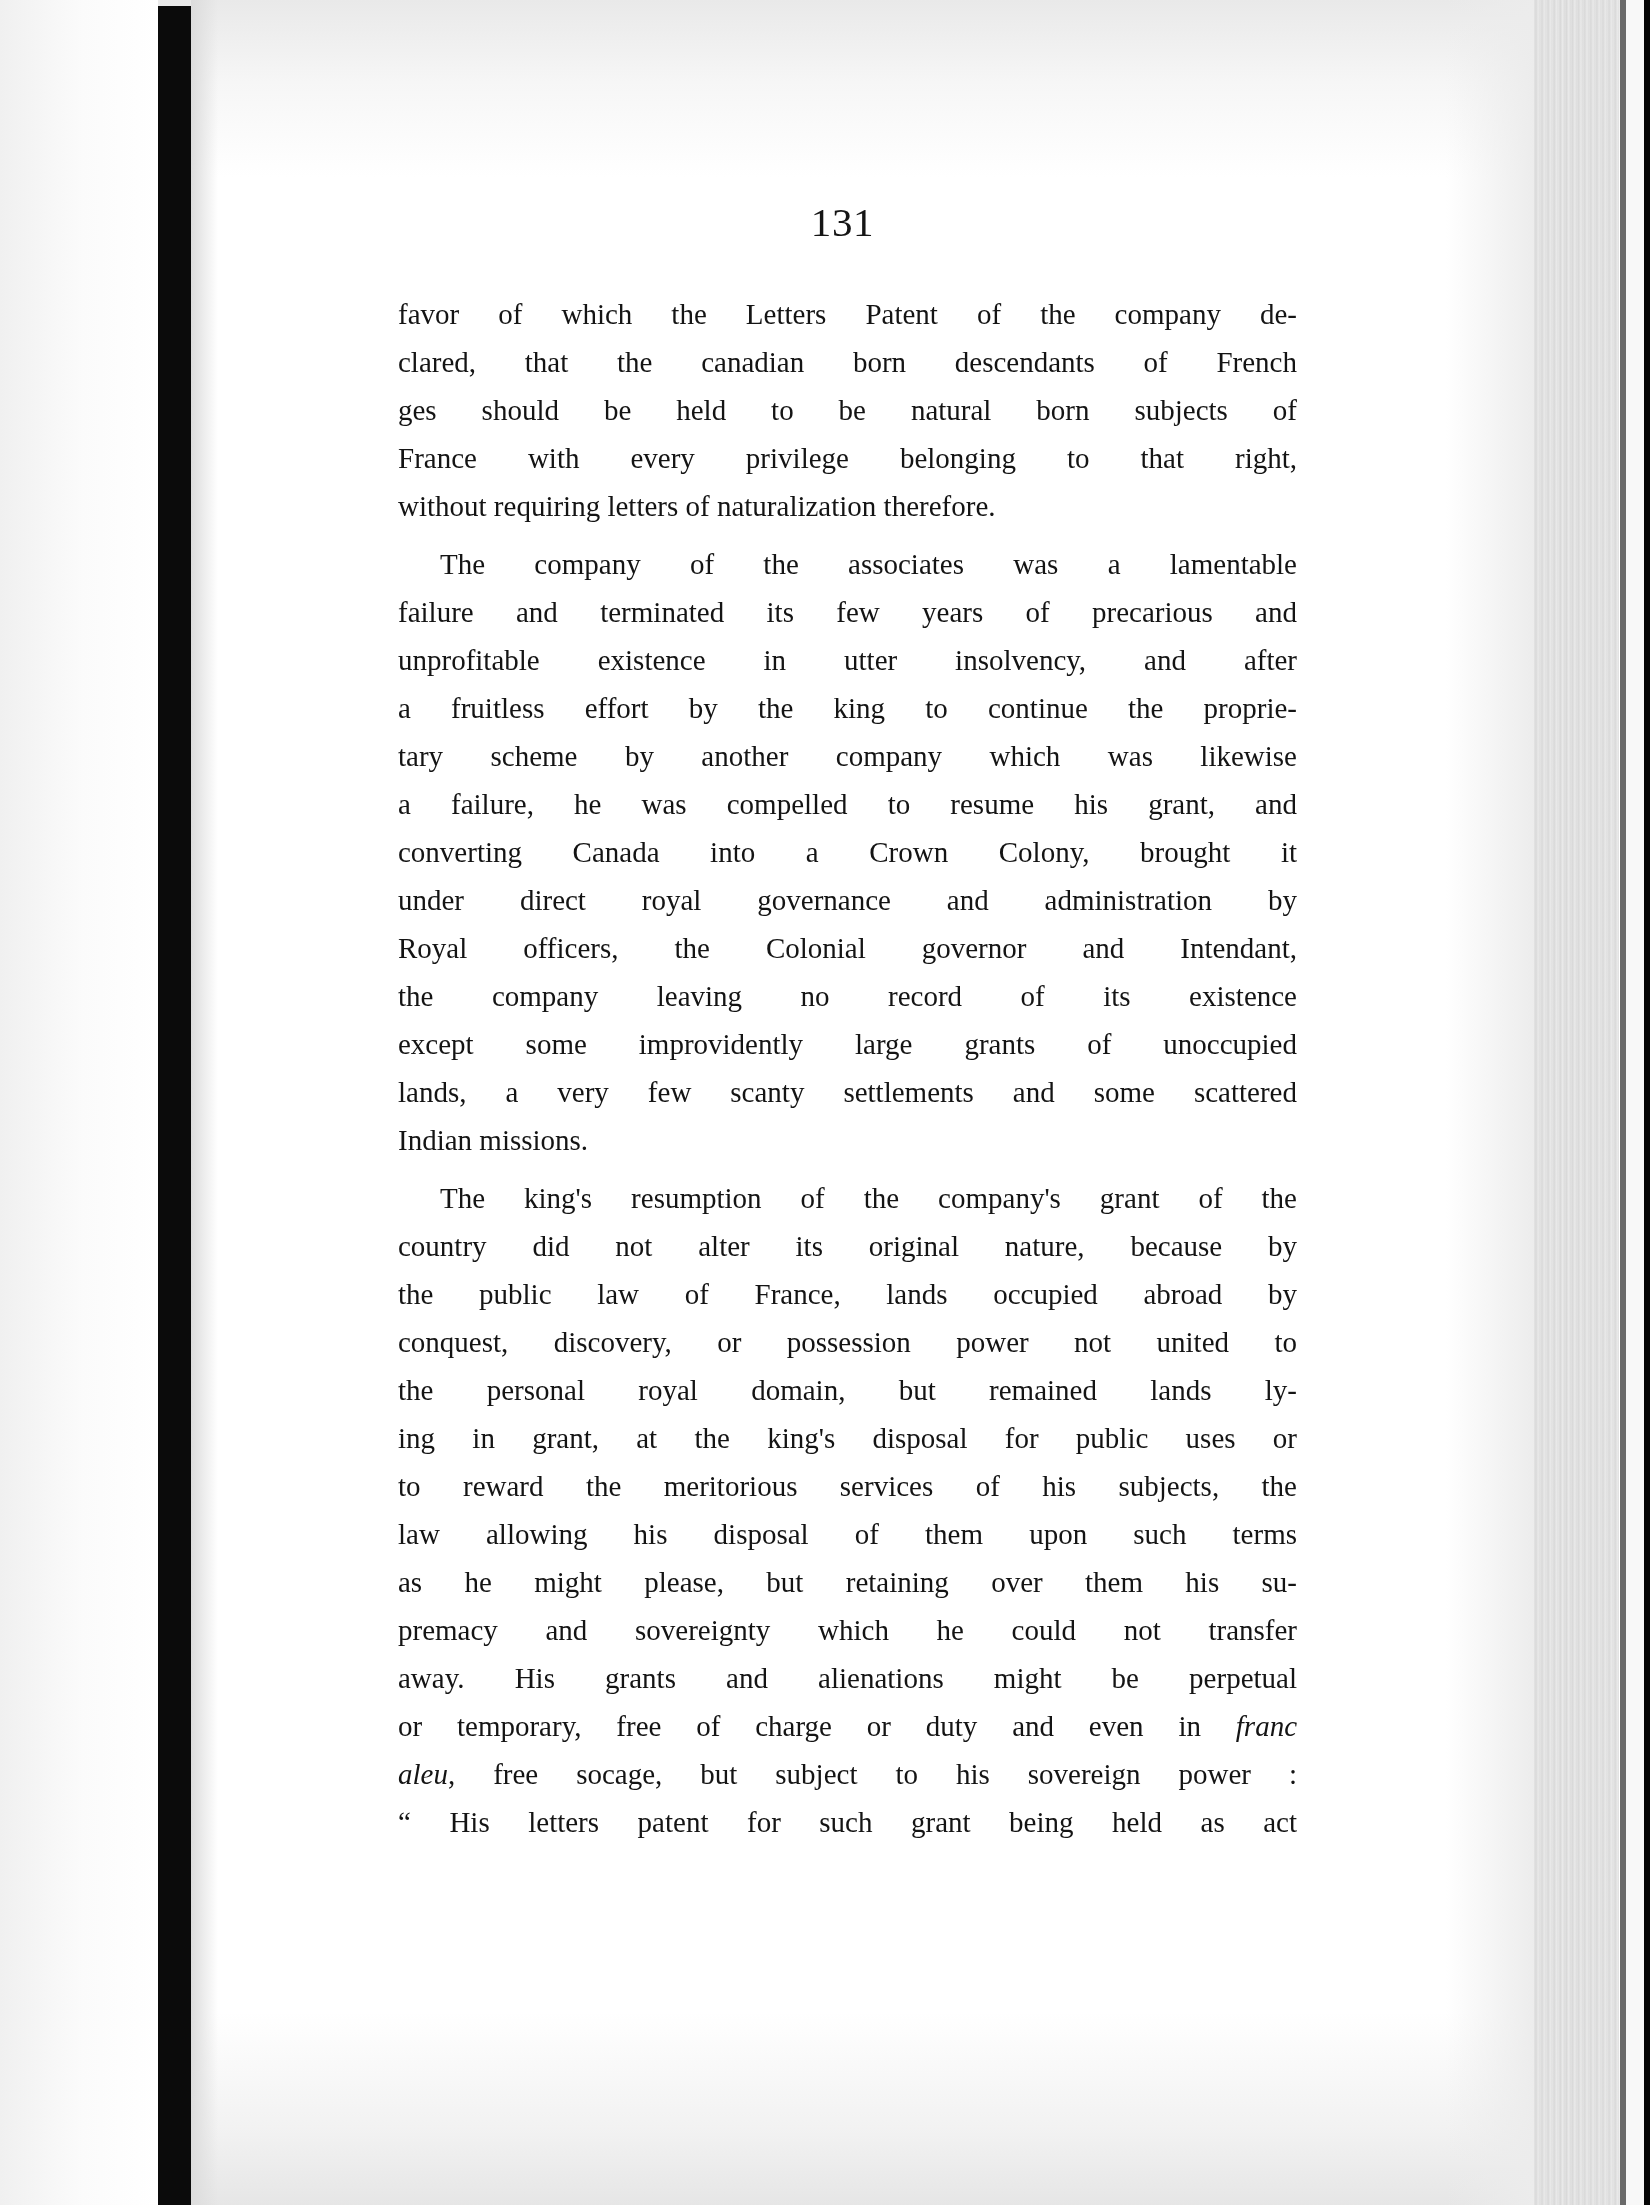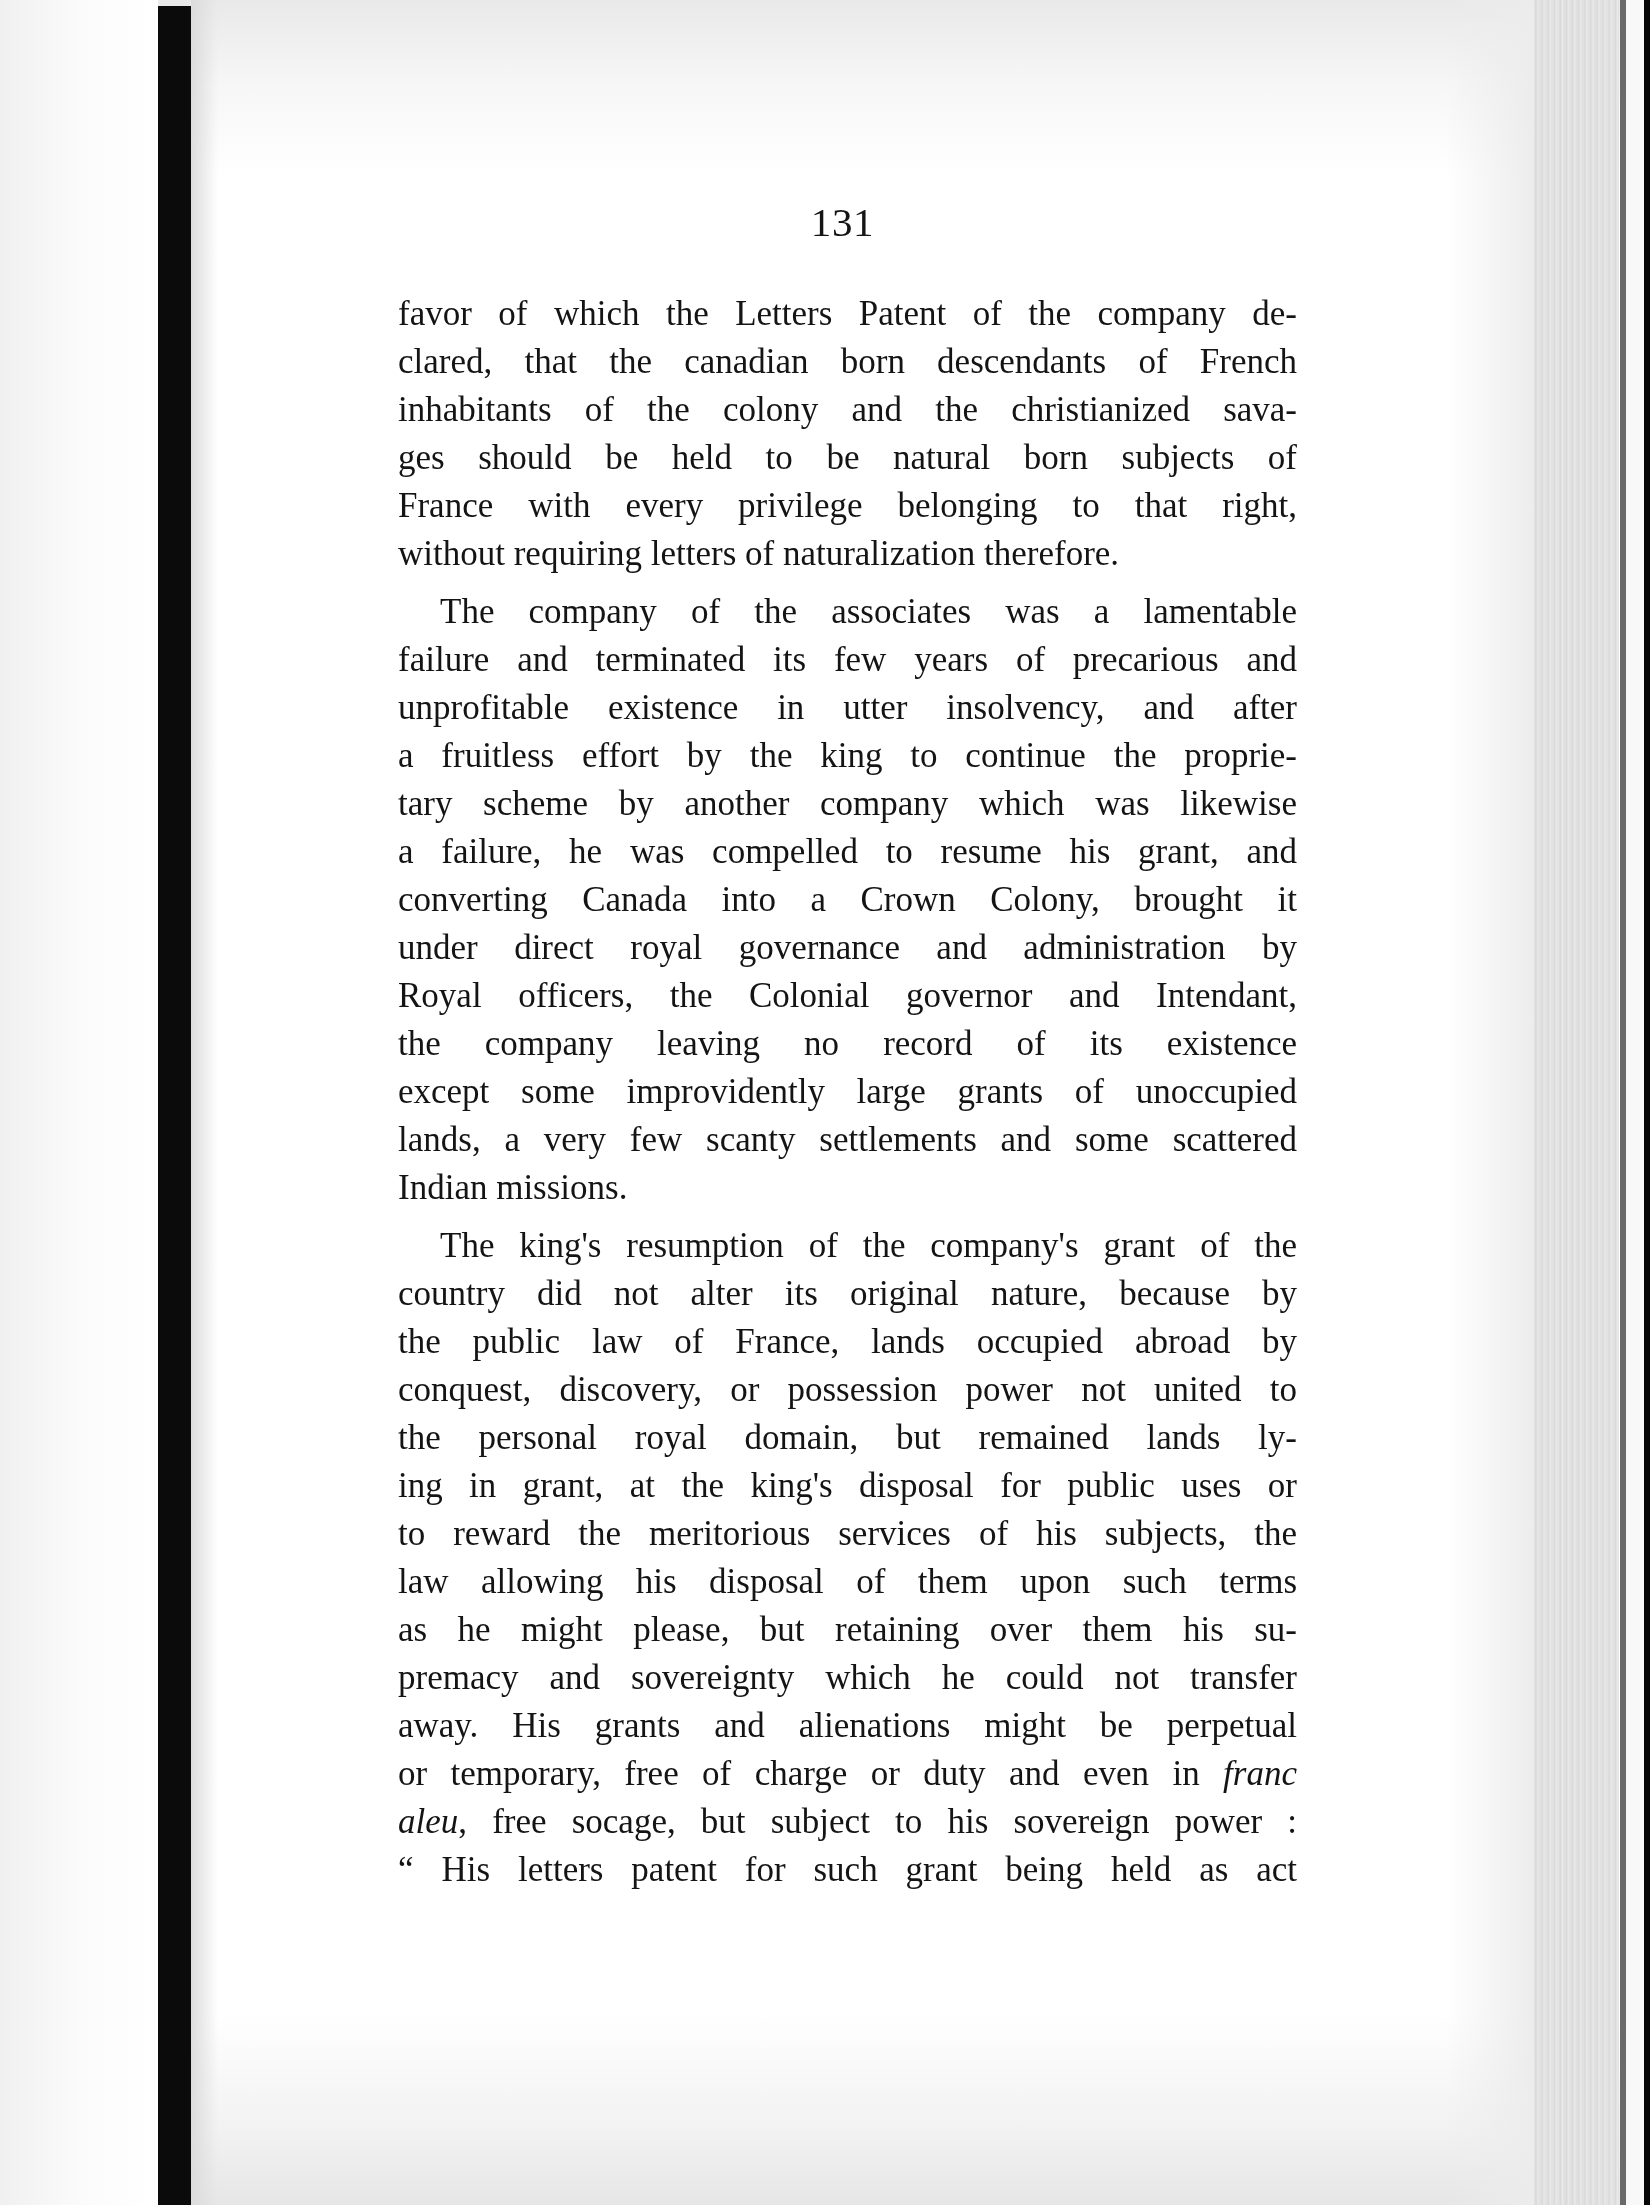--- a/index.html
+++ b/index.html
@@ -80,21 +80,21 @@
     line-height: 1;
     color: #151515;
     letter-spacing: 0.7px;
   }
   .text-column {
     position: absolute;
     left: 398px;
     top: 290px;
     width: 899px;
     font-family: "Liberation Serif", "DejaVu Serif", serif;
-    font-size: 35px;
+    font-size: 29px;
     line-height: 48px;
     color: #141414;
   }
   .text-column p {
     margin: 0 0 10.2px 0;
     text-align: justify;
     text-align-last: justify;
   }
   .text-column .line {
     display: block;
@@ -127,21 +127,20 @@
 <div class="edge-gap"></div>
 <div class="edge-black"></div>
 
 <div class="page-number">131</div>
 
 <div class="text-column">
 
   <p>
     <span class="line">favor of which the Letters Patent of the company de-</span>
     <span class="line">clared, that the canadian born descendants of French</span>
-    <span class="line">inhabitants of the colony and the christianized sava-</span>
     <span class="line">ges should be held to be natural born subjects of</span>
     <span class="line">France with every privilege belonging to that right,</span>
     <span class="line last">without requiring letters of naturalization therefore.</span>
   </p>
 
   <p>
     <span class="line indent">The company of the associates was a lamentable</span>
     <span class="line">failure and terminated its few years of precarious and</span>
     <span class="line">unprofitable existence in utter insolvency, and after</span>
     <span class="line">a fruitless effort by the king to continue the proprie-</span>

